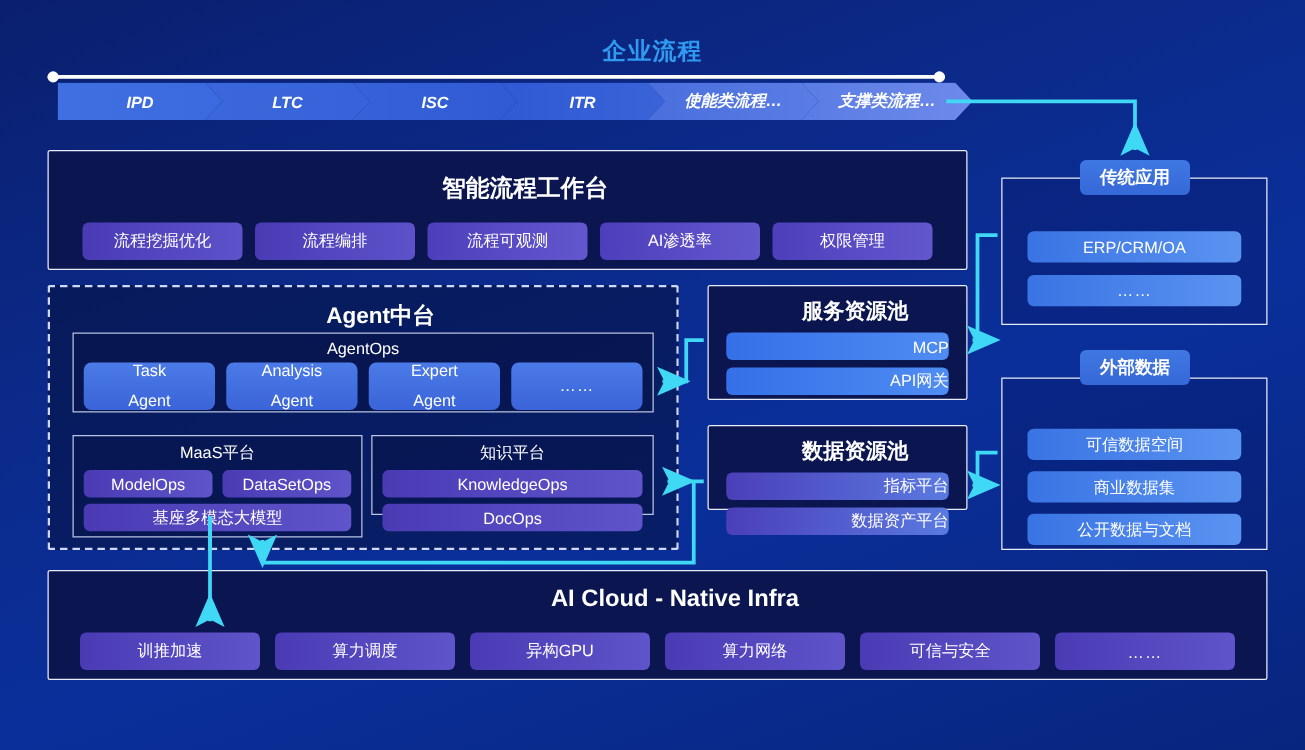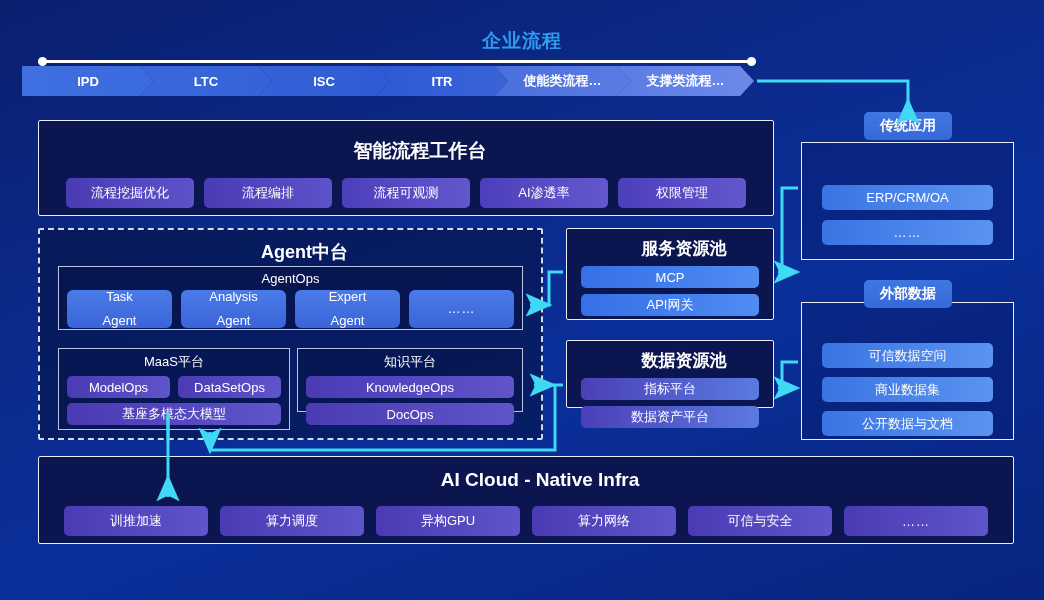--- a/index.html
+++ b/index.html
@@ -17,21 +17,21 @@
   .top-title{
     left:0;right:0;top:28px;text-align:center;
     font-size:19px;font-weight:bold;color:#2f9bf0;letter-spacing:1px;
   }
 
   
   .rail{left:38px;top:60px;width:718px;height:3px;background:#ffffff;border-radius:2px;}
   .rail-dot{width:9px;height:9px;border-radius:50%;background:#fff;top:57px;}
 
   
-  .chev-bar{left:22px;top:66px;width:718px;height:20px;display:flex;}
+  .chev-bar{left:46px;top:66px;width:718px;height:20px;display:flex;font-style:italic;}
   .chev{
     position:relative;height:30px;display:flex;align-items:center;justify-content:center;
     color:#fff;font-size:13px;font-weight:bold;margin-right:-14px;
     clip-path:polygon(0 0, calc(100% - 14px) 0, 100% 50%, calc(100% - 14px) 100%, 0 100%, 14px 50%);
   }
   .chev:first-child{clip-path:polygon(0 0, calc(100% - 14px) 0, 100% 50%, calc(100% - 14px) 100%, 0 100%);}
   .chev.c0{background:linear-gradient(90deg,#3f6fe0,#3a6ade);flex:1 1 120px;}
   .chev.c1{background:linear-gradient(90deg,#3a68dc,#3562d8);flex:1 1 120px;}
   .chev.c2{background:linear-gradient(90deg,#3562d8,#2f5ad4);flex:1 1 120px;}
   .chev.c3{background:linear-gradient(90deg,#2f5ad4,#3a63d8);flex:1 1 120px;}
@@ -82,21 +82,21 @@
   }
   .ops-pill.grow{flex:1 1 0;}
   .ops-pill.full{margin:5px 8px 0 8px;}
 
   
   #svc-pool{left:566px;top:228px;width:208px;height:92px;}
   #data-pool{left:566px;top:340px;width:208px;height:68px;}
   #svc-pool .panel-title,#data-pool .panel-title{font-size:17px;margin-top:8px;}
   .pool-pill{
     height:22px;margin:6px 14px 0 14px;border-radius:5px;
-    display:flex;align-items:center;justify-content:center;font-size:13px;color:#fff;
+    display:flex;align-items:center;justify-content:flex-end;font-size:13px;color:#fff;
   }
   .pool-blue{background:linear-gradient(90deg,#3570e8,#4f8cf2);}
   .pool-violet{background:linear-gradient(90deg,#4b3fb8,#5a7ae0);}
 
   
   #legacy-app{left:801px;top:142px;width:213px;height:118px;border:1px solid #e8ecf8;background:rgba(8,24,100,0.35);}
   #ext-data{left:801px;top:302px;width:213px;height:138px;border:1px solid #e8ecf8;background:rgba(8,24,100,0.35);}
   .box-badge{
     position:absolute;height:28px;padding:0 16px;border-radius:5px;
     background:linear-gradient(180deg,#3f78e2,#3668d8);
@@ -240,21 +240,21 @@
   </div>
 
   <div class="abs" id="legacy-app">
     <div class="right-pill" style="margin-top:42px;">
         <span>ERP/CRM/OA</span>
       </div>
     <div class="right-pill" style="margin-top:10px;">
         <span class="dots">……</span>
       </div>
   </div>
-  <div class="abs box-badge" style="left:864px;top:112px;">
+  <div class="abs box-badge" style="left:864px;top:128px;">
       <span>传统应用</span>
     </div>
 
   <div class="abs" id="ext-data">
     <div class="right-pill" style="margin-top:40px;">
         <span>可信数据空间</span>
       </div>
     <div class="right-pill" style="margin-top:9px;justify-content:center;">
         <span>商业数据集</span>
       </div>

